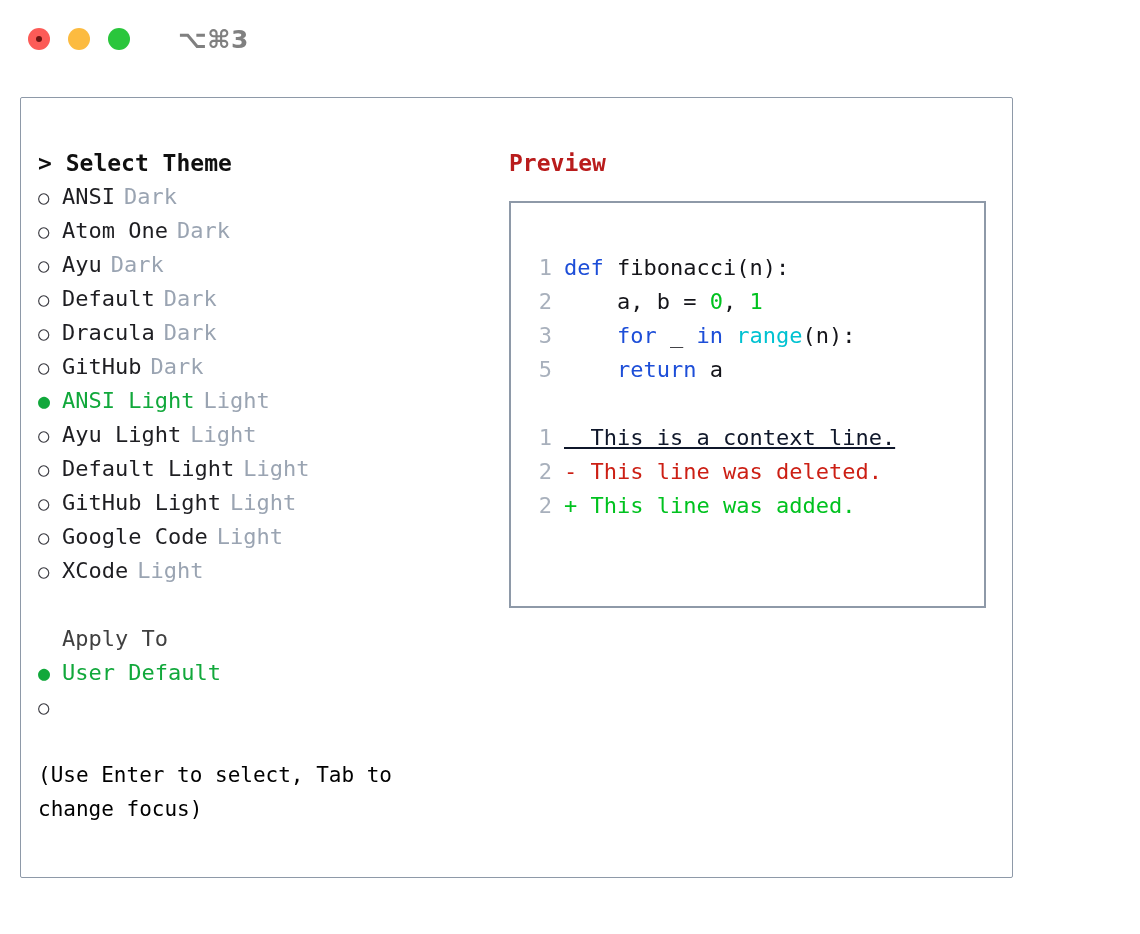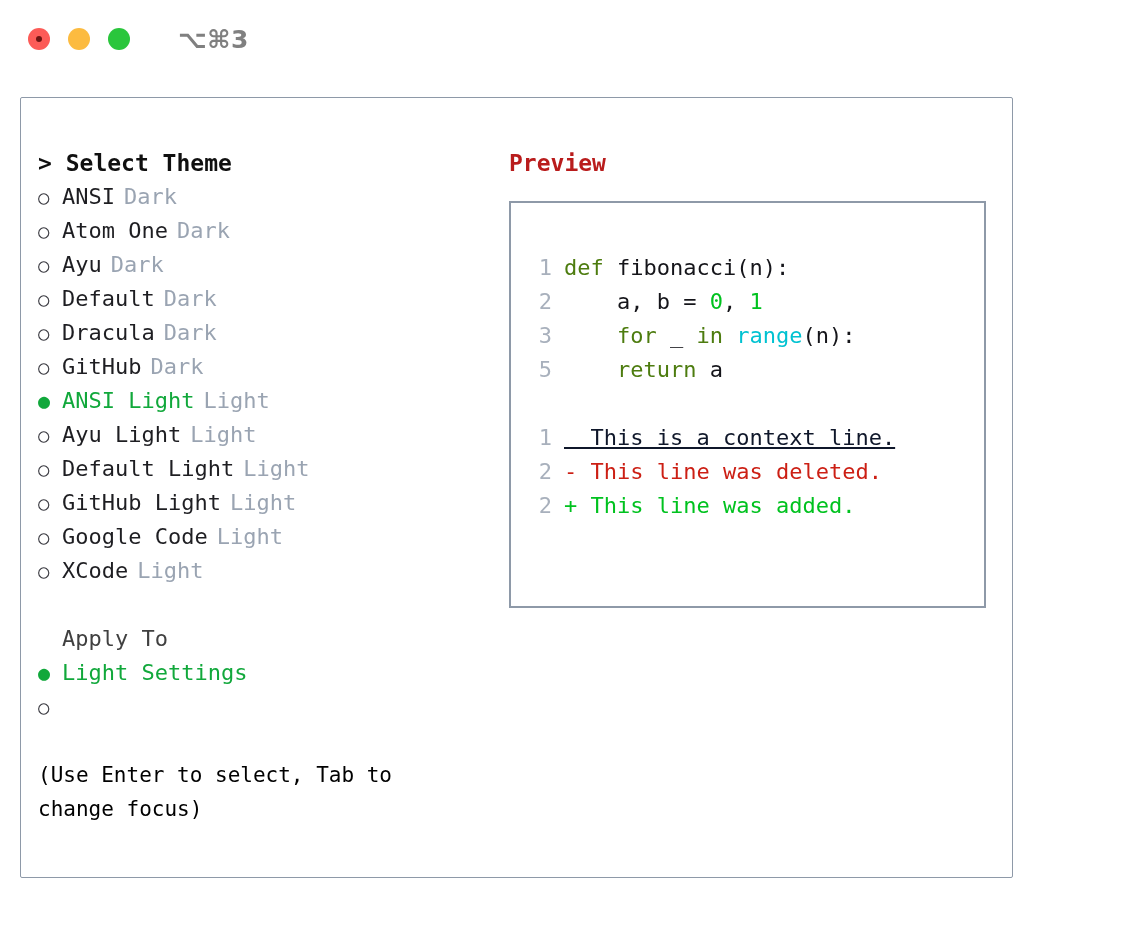--- a/index.html
+++ b/index.html
@@ -176,21 +176,21 @@
     height: 34px;
     white-space: pre;
   }
   .ln {
     color: #a8b0bc;
     display: inline-block;
     width: 28px;
     text-align: right;
     margin-right: 12px;
   }
-  .kw   { color: #4d7c0f; }
+  .kw   { color: #1d4ed8; }
   .fn   { color: #00c2d1; }
   .num  { color: #00c21f; }
   .plain{ color: #15151a; }
   .ctx  { color: #0f172a; text-decoration: underline; }
   .del  { color: #cc1f14; }
   .add  { color: #00c21f; }
   .gap-line { height: 34px; }
 </style>
 </head>
 <body>
@@ -221,21 +221,21 @@
           <div class="opt-row"><span class="marker">○</span><span class="opt-name">Default Light</span><span class="opt-tag">Light</span></div>
           <div class="opt-row"><span class="marker">○</span><span class="opt-name">GitHub Light</span><span class="opt-tag">Light</span></div>
           <div class="opt-row"><span class="marker">○</span><span class="opt-name">Google Code</span><span class="opt-tag">Light</span></div>
           <div class="opt-row"><span class="marker">○</span><span class="opt-name">XCode</span><span class="opt-tag">Light</span></div>
         </div>
 
       <div class="spacer-row"></div>
 
       <div class="apply-header">Apply To</div>
       <div id="apply-list">
-          <div class="opt-row"><span class="marker sel">●</span><span class="opt-name sel">Light Settings</span></div>
+          <div class="opt-row"><span class="marker sel">●</span><span class="opt-name sel">User Default</span></div>
           <div class="opt-row"><span class="marker">○</span></div>
         </div>
 
       <div id="hint">(Use Enter to select, Tab to change focus)</div>
     </div>
 
     <div id="right-col">
       <div id="preview-title">Preview</div>
       <div id="preview-box">
         <div id="code-block">

